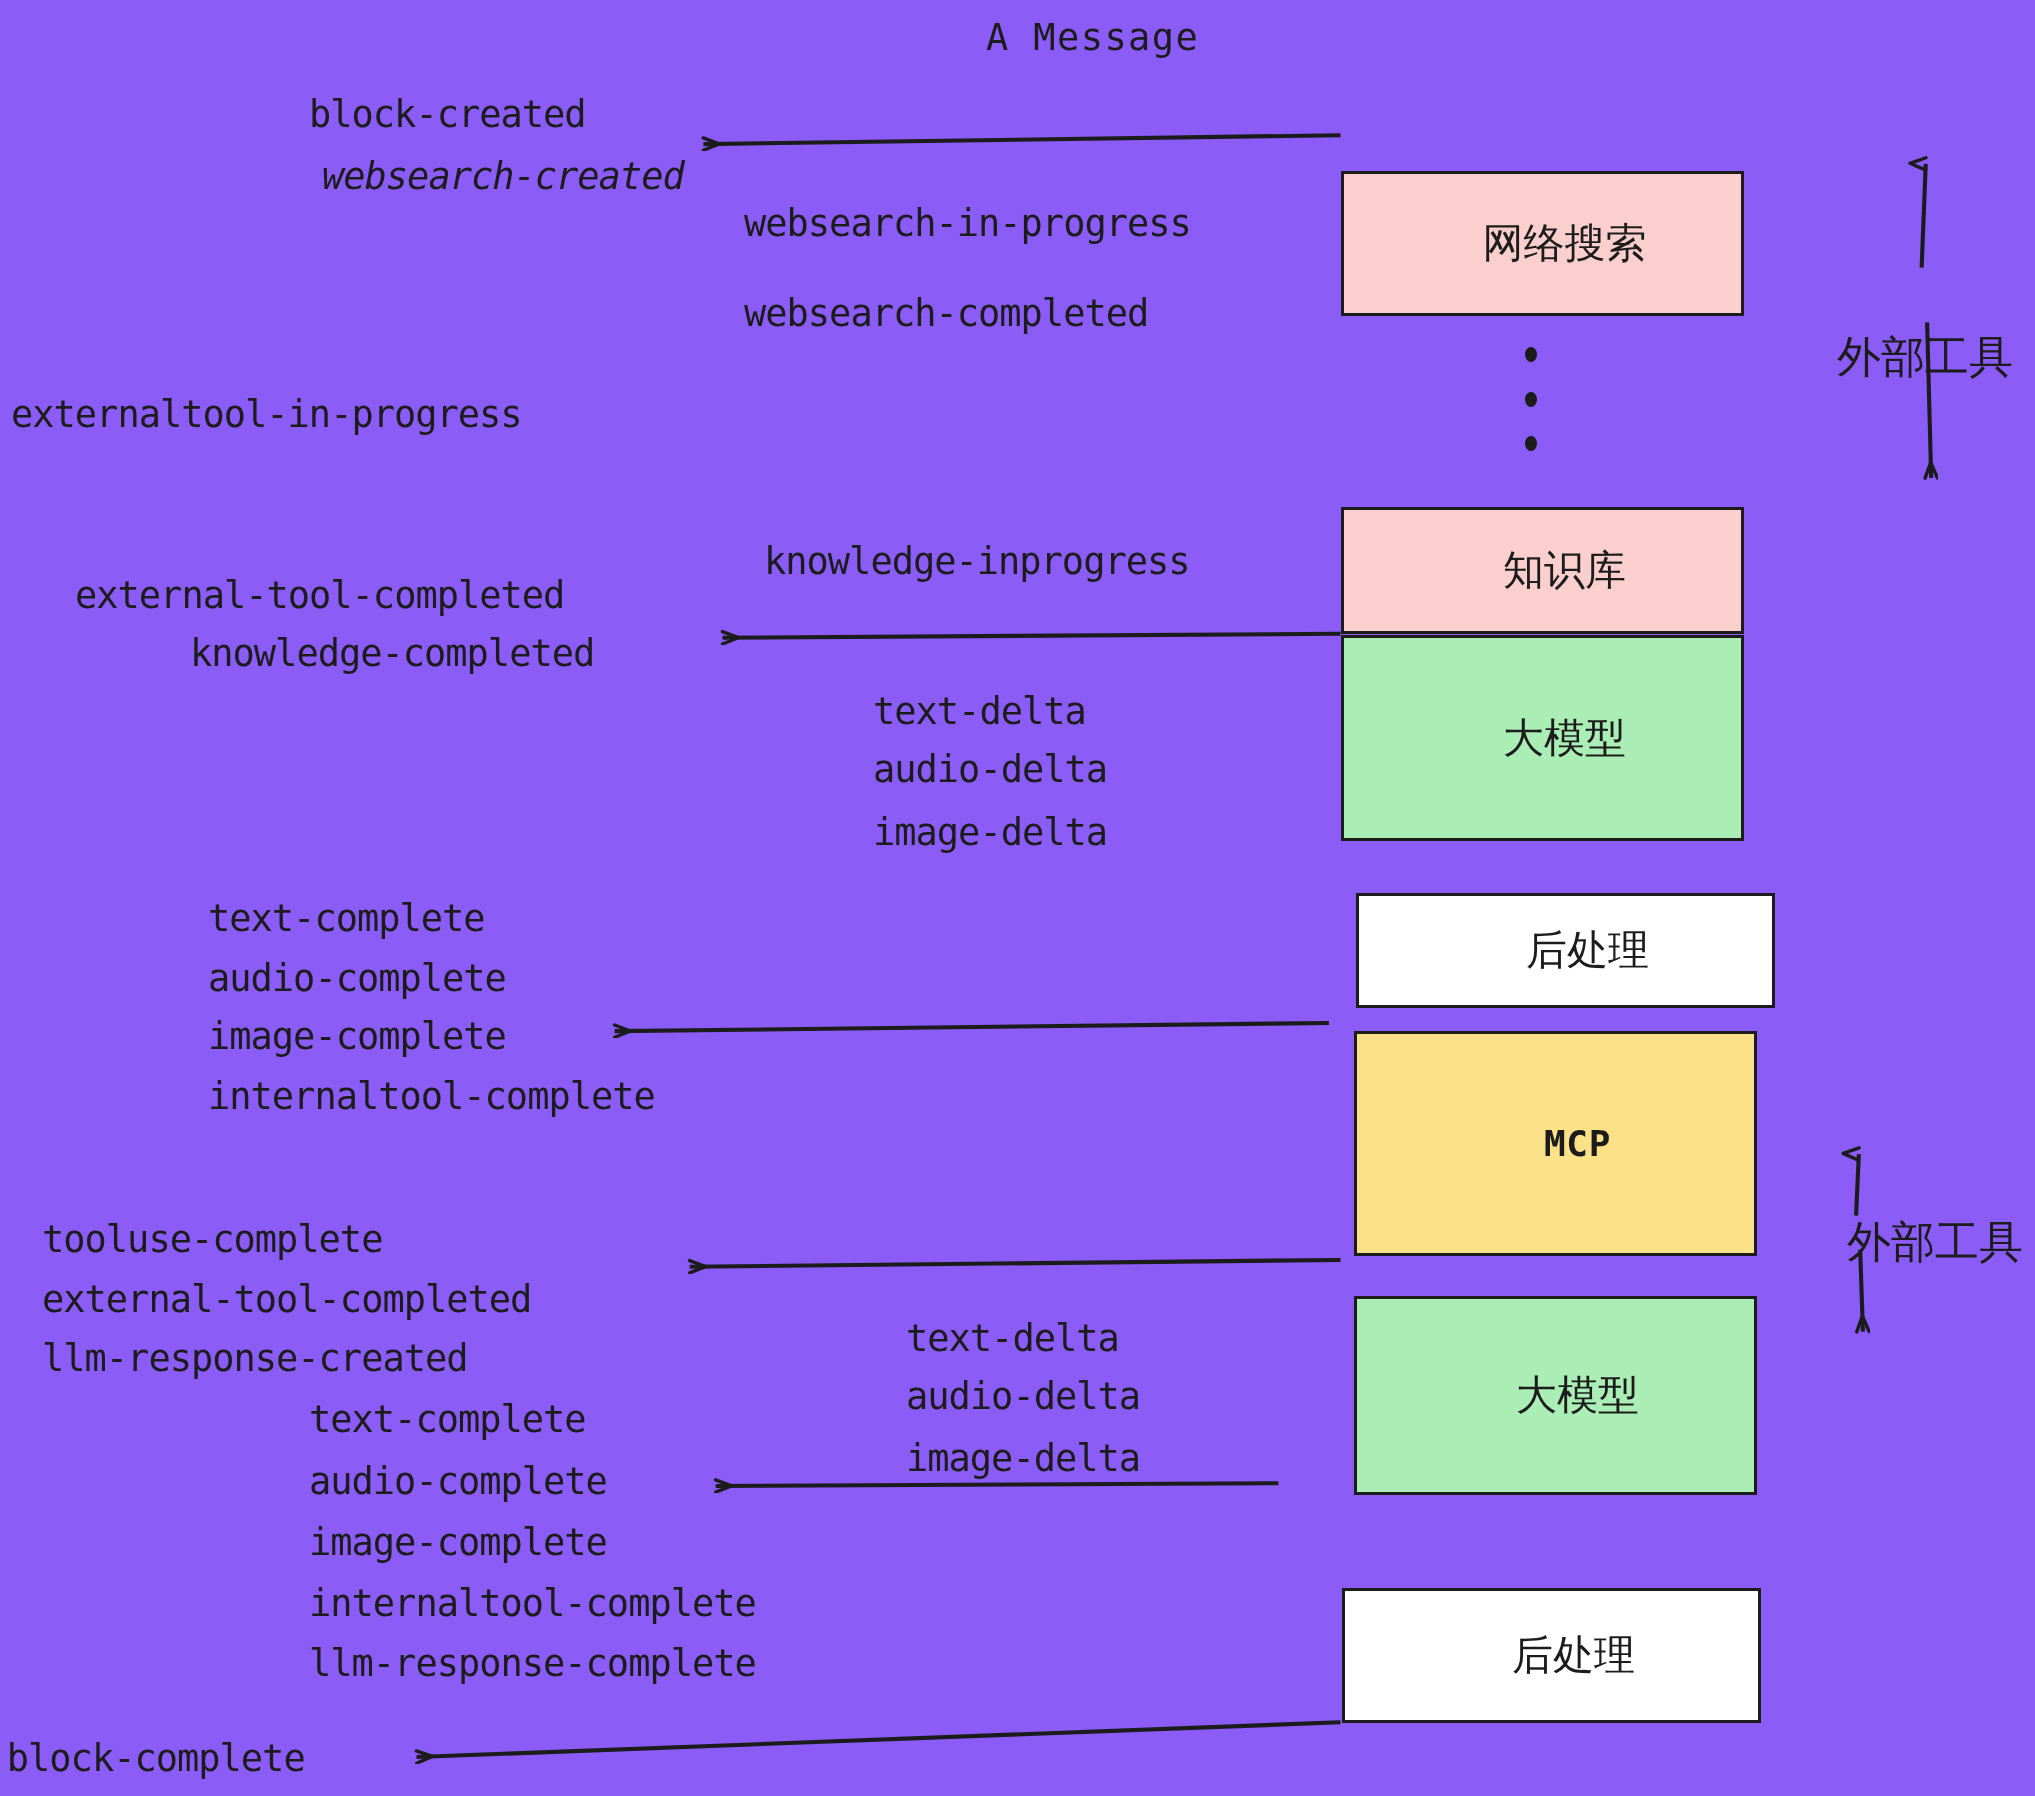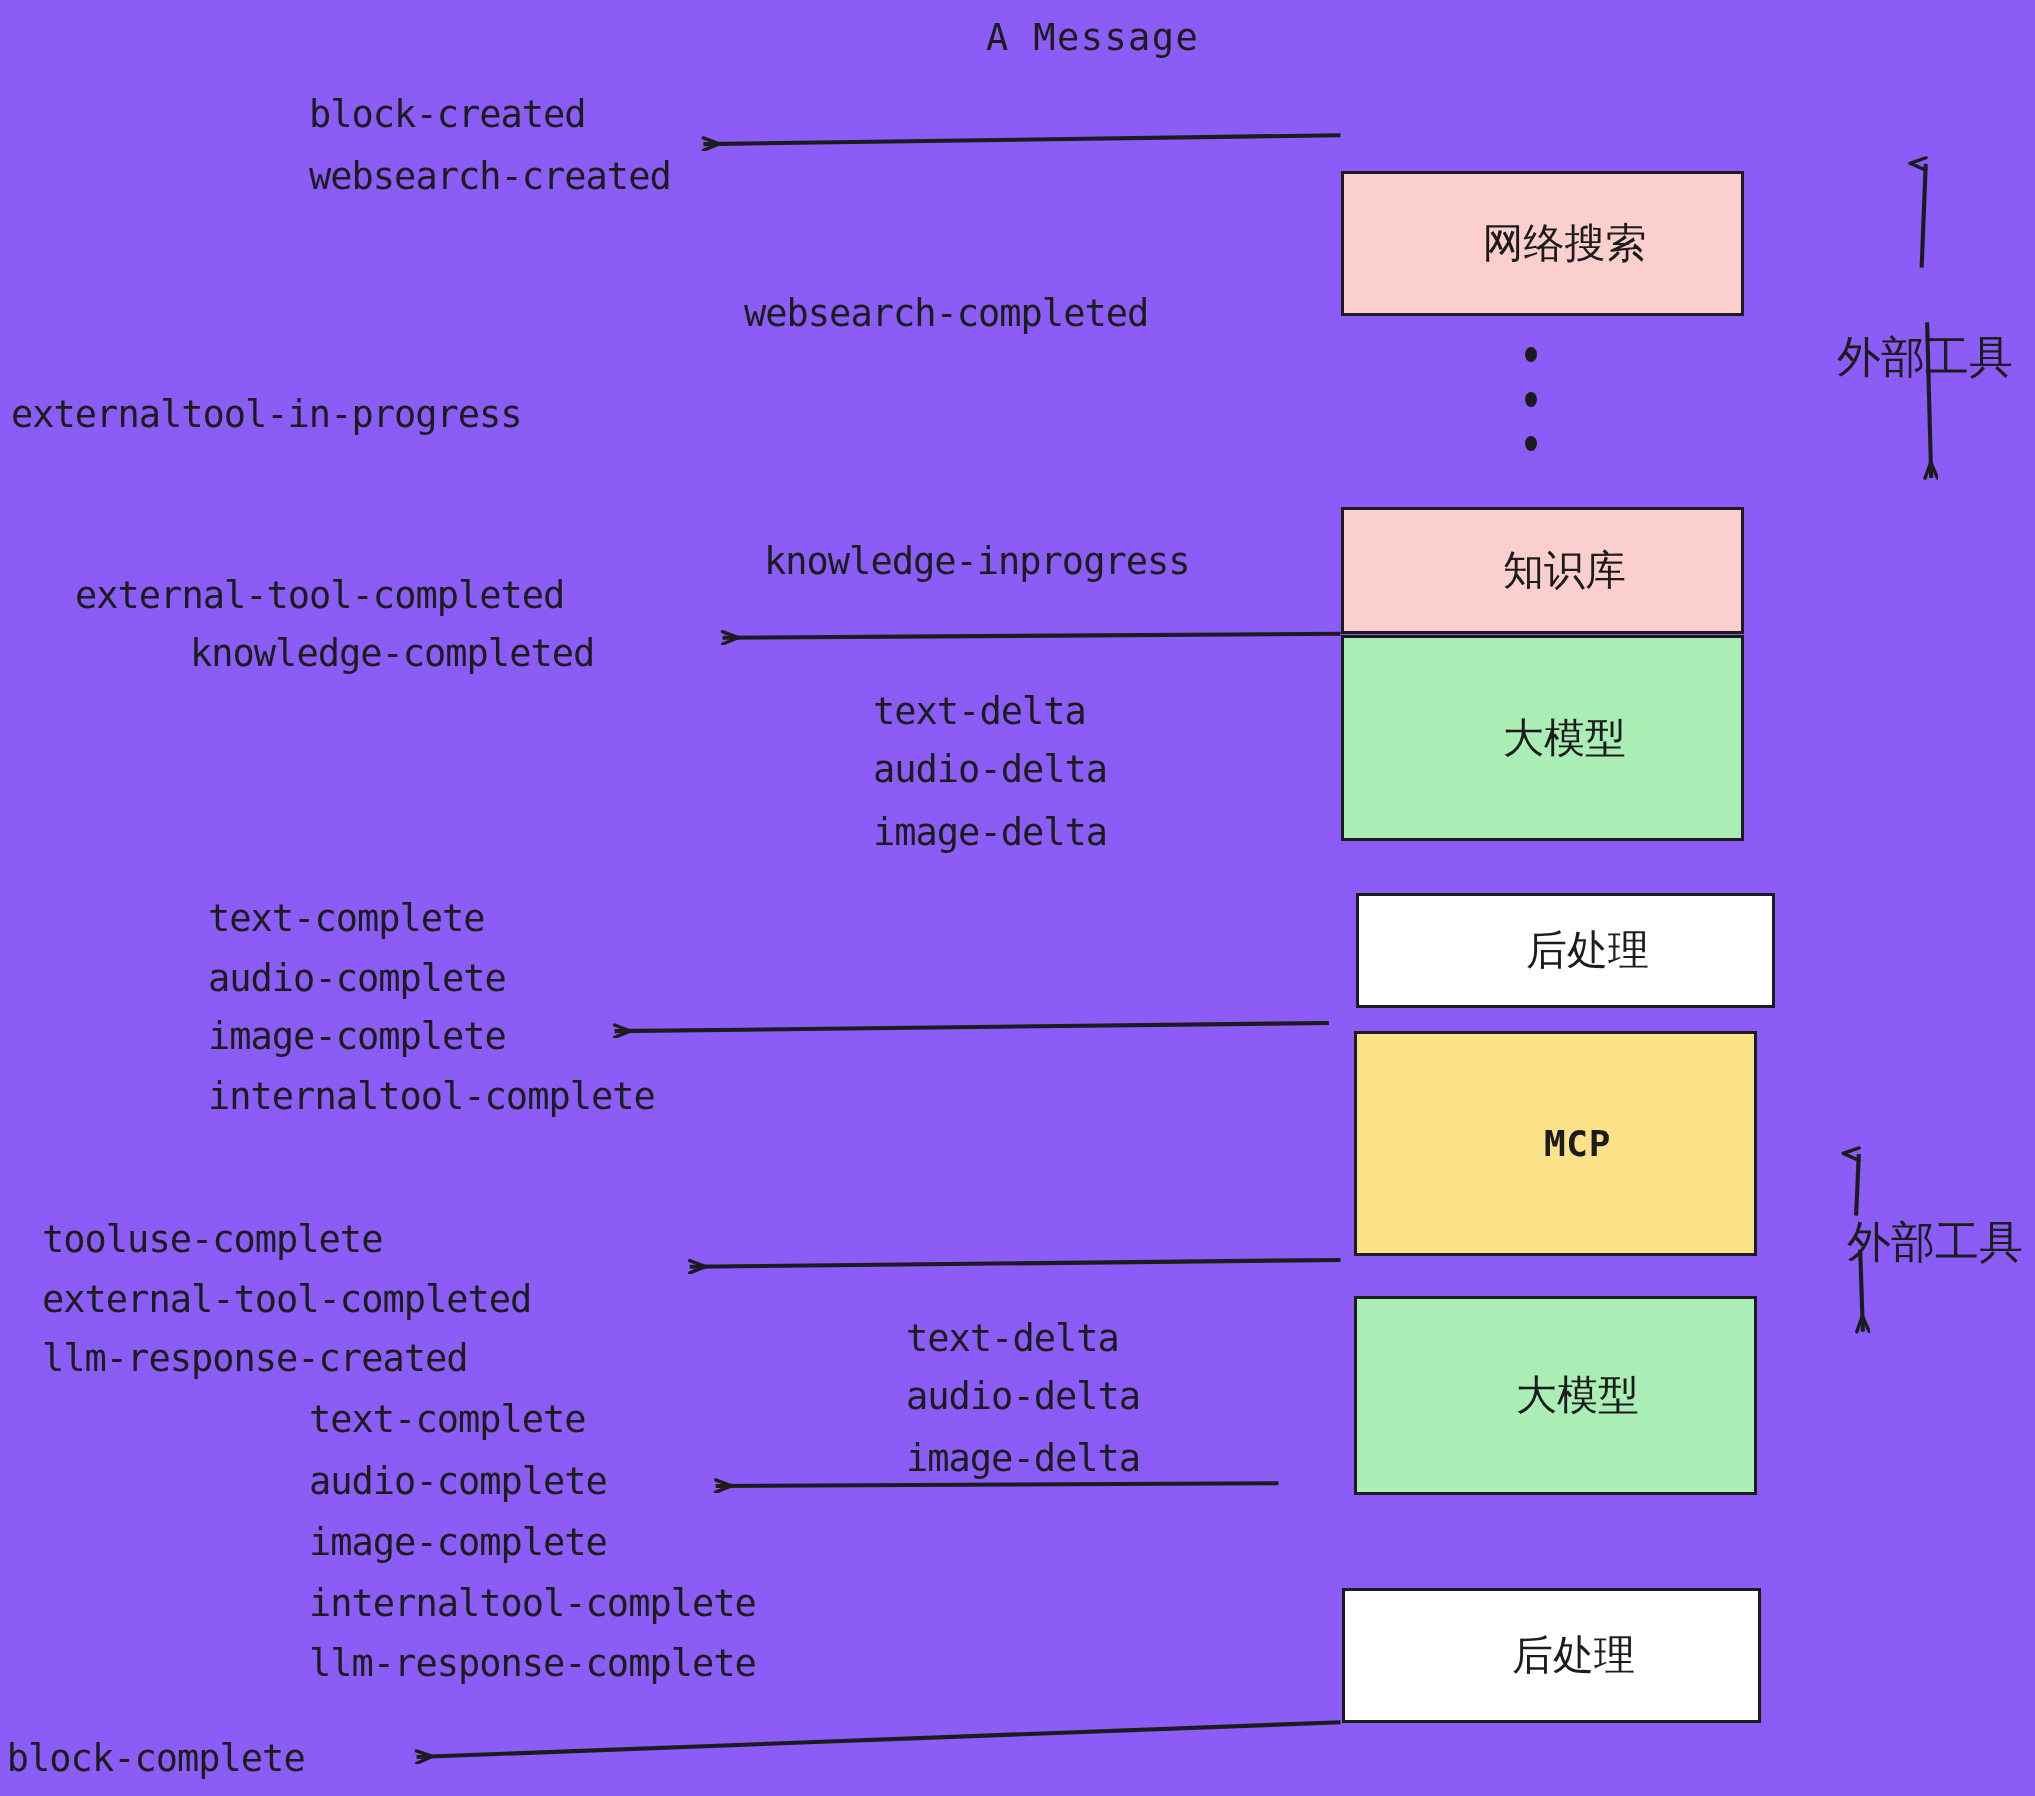--- a/index.html
+++ b/index.html
@@ -172,21 +172,22 @@
   </div>
 
   <div class="node" style="left:1342px; top:1588px; width:419px; height:135px; background:#ffffff;">
     <span class="node-label">后处理</span>
   </div>
 
   <div class="side-label" style="left:1837px; top:338px;">外部工具</div>
   <div class="side-label" style="left:1847px; top:1223px;">外部工具</div>
 
   <div class="evt" style="left:309px;  top:96px;">block-created</div>
-  <div class="evt" style="left:309px;  top:158px;">websearch-created</div>
+  <div class="evt" style="left:322px;  top:158px;font-style:italic;">websearch-created</div>
+  <div class="evt" style="left:744px; top:205px;">websearch-in-progress</div>
   <div class="evt" style="left:11px;   top:396px;">externaltool-in-progress</div>
   <div class="evt" style="left:744px; top:295px;">websearch-completed</div>
 
   <div class="evt" style="left:764px; top:543px;">knowledge-inprogress</div>
   <div class="evt" style="left:75px;  top:577px;">external-tool-completed</div>
   <div class="evt" style="left:190px;  top:635px;">knowledge-completed</div>
 
   <div class="evt" style="left:873px; top:693px;">text-delta</div>
   <div class="evt" style="left:873px; top:751px;">audio-delta</div>
   <div class="evt" style="left:873px; top:814px;">image-delta</div>

